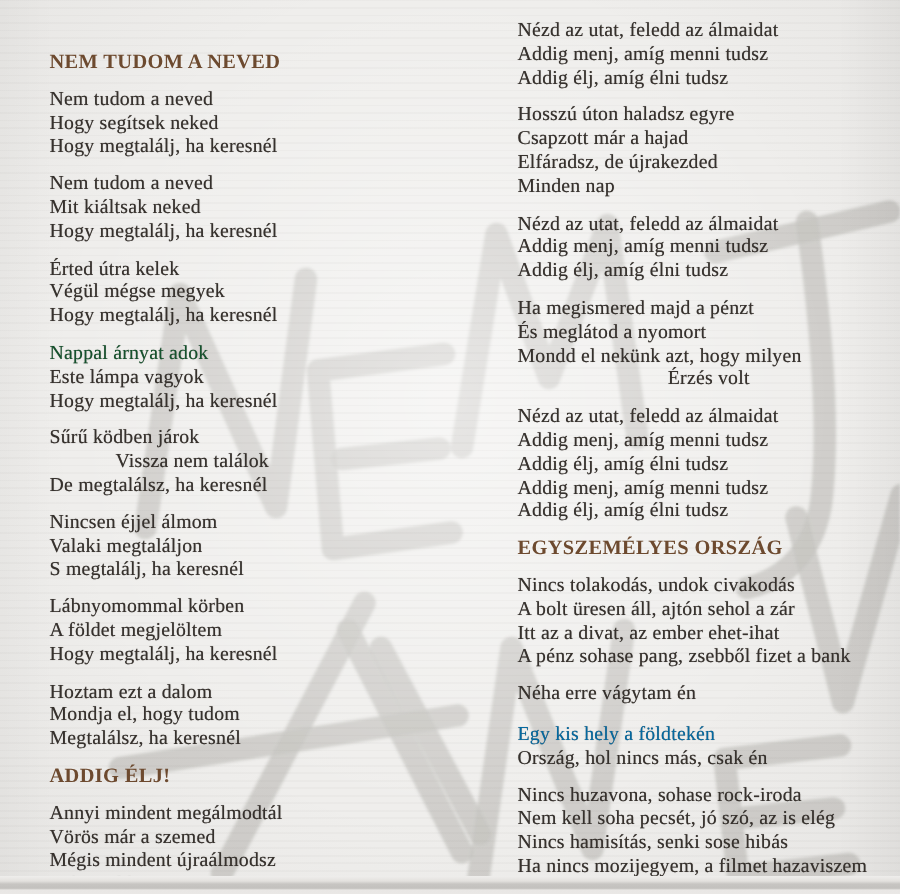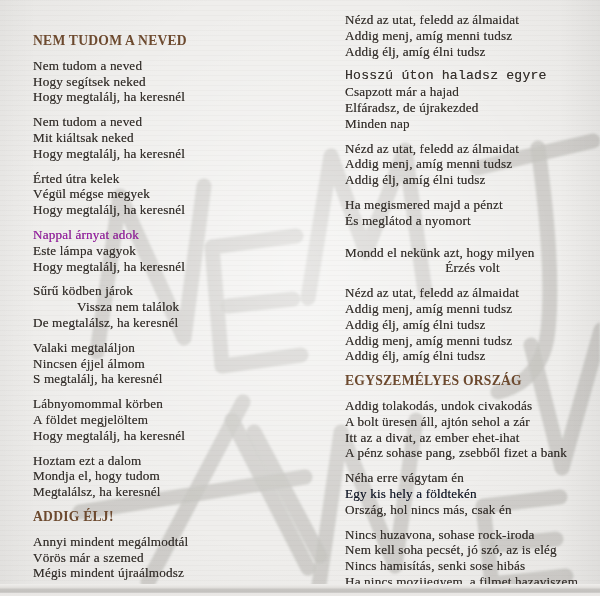--- a/index.html
+++ b/index.html
@@ -78,32 +78,32 @@
       <div class="line" style="color: rgb(54, 49, 45);">Nem tudom a neved</div>
       <div class="line" style="color: rgb(54, 49, 45);">Mit kiáltsak neked</div>
       <div class="line" style="color: rgb(54, 49, 45);">Hogy megtalálj, ha keresnél</div>
     </div>
     <div class="stanza">
       <div class="line" style="color: rgb(54, 49, 45);">Érted útra kelek</div>
       <div class="line" style="color: rgb(54, 49, 45);">Végül mégse megyek</div>
       <div class="line" style="color: rgb(54, 49, 45);">Hogy megtalálj, ha keresnél</div>
     </div>
     <div class="stanza">
-      <div class="line" style="color: #a21caf;">Nappal árnyat adok</div>
+      <div class="line" style="color: #14532d;">Nappal árnyat adok</div>
       <div class="line" style="color: rgb(54, 49, 45);">Este lámpa vagyok</div>
       <div class="line" style="color: rgb(54, 49, 45);">Hogy megtalálj, ha keresnél</div>
     </div>
     <div class="stanza">
       <div class="line" style="color: rgb(54, 49, 45);">Sűrű ködben járok</div>
       <div class="line" style="color: rgb(54, 49, 45); margin-left: 44px;">Vissza nem találok</div>
       <div class="line" style="color: rgb(54, 49, 45);">De megtalálsz, ha keresnél</div>
     </div>
     <div class="stanza">
+      <div class="line" style="color: rgb(54, 49, 45);">Nincsen éjjel álmom</div>
       <div class="line" style="color: rgb(54, 49, 45);">Valaki megtaláljon</div>
-      <div class="line" style="color: rgb(54, 49, 45);">Nincsen éjjel álmom</div>
       <div class="line" style="color: rgb(54, 49, 45);">S megtalálj, ha keresnél</div>
     </div>
     <div class="stanza">
       <div class="line" style="color: rgb(54, 49, 45);">Lábnyomommal körben</div>
       <div class="line" style="color: rgb(54, 49, 45);">A földet megjelöltem</div>
       <div class="line" style="color: rgb(54, 49, 45);">Hogy megtalálj, ha keresnél</div>
     </div>
     <div class="stanza">
       <div class="line" style="color: rgb(54, 49, 45);">Hoztam ezt a dalom</div>
       <div class="line" style="color: rgb(54, 49, 45);">Mondja el, hogy tudom</div>
@@ -117,53 +117,53 @@
       <div class="line" style="color: rgb(54, 49, 45);">Még szebben</div>
     </div>
   </div>
 <div class="col col-right">
     <div class="stanza">
       <div class="line" style="color: rgb(54, 49, 45);">Nézd az utat, feledd az álmaidat</div>
       <div class="line" style="color: rgb(54, 49, 45);">Addig menj, amíg menni tudsz</div>
       <div class="line" style="color: rgb(54, 49, 45);">Addig élj, amíg élni tudsz</div>
     </div>
     <div class="stanza">
-      <div class="line" style="color: rgb(54, 49, 45); font-family: Liberation Mono, monospace;">Hosszú úton haladsz egyre</div>
+      <div class="line" style="color: rgb(54, 49, 45);">Hosszú úton haladsz egyre</div>
       <div class="line" style="color: rgb(54, 49, 45);">Csapzott már a hajad</div>
       <div class="line" style="color: rgb(54, 49, 45);">Elfáradsz, de újrakezded</div>
       <div class="line" style="color: rgb(54, 49, 45);">Minden nap</div>
     </div>
     <div class="stanza">
       <div class="line" style="color: rgb(54, 49, 45);">Nézd az utat, feledd az álmaidat</div>
       <div class="line" style="color: rgb(54, 49, 45);">Addig menj, amíg menni tudsz</div>
       <div class="line" style="color: rgb(54, 49, 45);">Addig élj, amíg élni tudsz</div>
     </div>
     <div class="stanza">
       <div class="line" style="color: rgb(54, 49, 45);">Ha megismered majd a pénzt</div>
       <div class="line" style="color: rgb(54, 49, 45);">És meglátod a nyomort</div>
-      <div class="line" style="color: rgb(54, 49, 45); margin-top: 16px;">Mondd el nekünk azt, hogy milyen</div>
+      <div class="line" style="color: rgb(54, 49, 45);">Mondd el nekünk azt, hogy milyen</div>
       <div class="line" style="color: rgb(54, 49, 45); text-align: center;">Érzés volt</div>
     </div>
     <div class="stanza">
       <div class="line" style="color: rgb(54, 49, 45);">Nézd az utat, feledd az álmaidat</div>
       <div class="line" style="color: rgb(54, 49, 45);">Addig menj, amíg menni tudsz</div>
       <div class="line" style="color: rgb(54, 49, 45);">Addig élj, amíg élni tudsz</div>
       <div class="line" style="color: rgb(54, 49, 45);">Addig menj, amíg menni tudsz</div>
       <div class="line" style="color: rgb(54, 49, 45);">Addig élj, amíg élni tudsz</div>
     </div>
     <div class="heading" style="color: rgb(109, 74, 47);">EGYSZEMÉLYES ORSZÁG</div>
     <div class="stanza">
-      <div class="line" style="color: rgb(54, 49, 45);">Addig tolakodás, undok civakodás</div>
+      <div class="line" style="color: rgb(54, 49, 45);">Nincs tolakodás, undok civakodás</div>
       <div class="line" style="color: rgb(54, 49, 45);">A bolt üresen áll, ajtón sehol a zár</div>
       <div class="line" style="color: rgb(54, 49, 45);">Itt az a divat, az ember ehet-ihat</div>
       <div class="line" style="color: rgb(54, 49, 45);">A pénz sohase pang, zsebből fizet a bank</div>
     </div>
     <div class="stanza">
       <div class="line" style="color: rgb(54, 49, 45);">Néha erre vágytam én</div>
-      <div class="line" style="color: #0f172a;">Egy kis hely a földtekén</div>
+      <div class="line" style="color: #0369a1; margin-top: 11px;">Egy kis hely a földtekén</div>
       <div class="line" style="color: rgb(54, 49, 45);">Ország, hol nincs más, csak én</div>
     </div>
     <div class="stanza">
       <div class="line" style="color: rgb(54, 49, 45);">Nincs huzavona, sohase rock-iroda</div>
       <div class="line" style="color: rgb(54, 49, 45);">Nem kell soha pecsét, jó szó, az is elég</div>
       <div class="line" style="color: rgb(54, 49, 45);">Nincs hamisítás, senki sose hibás</div>
       <div class="line" style="color: rgb(54, 49, 45);">Ha nincs mozijegyem, a filmet hazaviszem</div>
     </div>
   </div>
 

